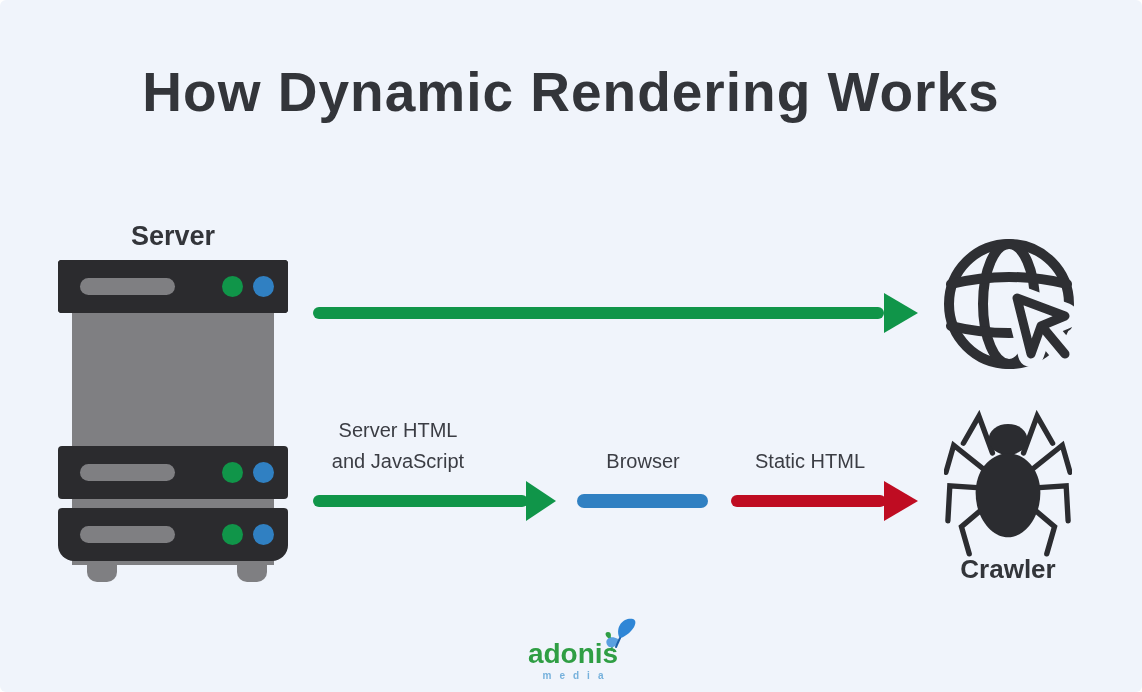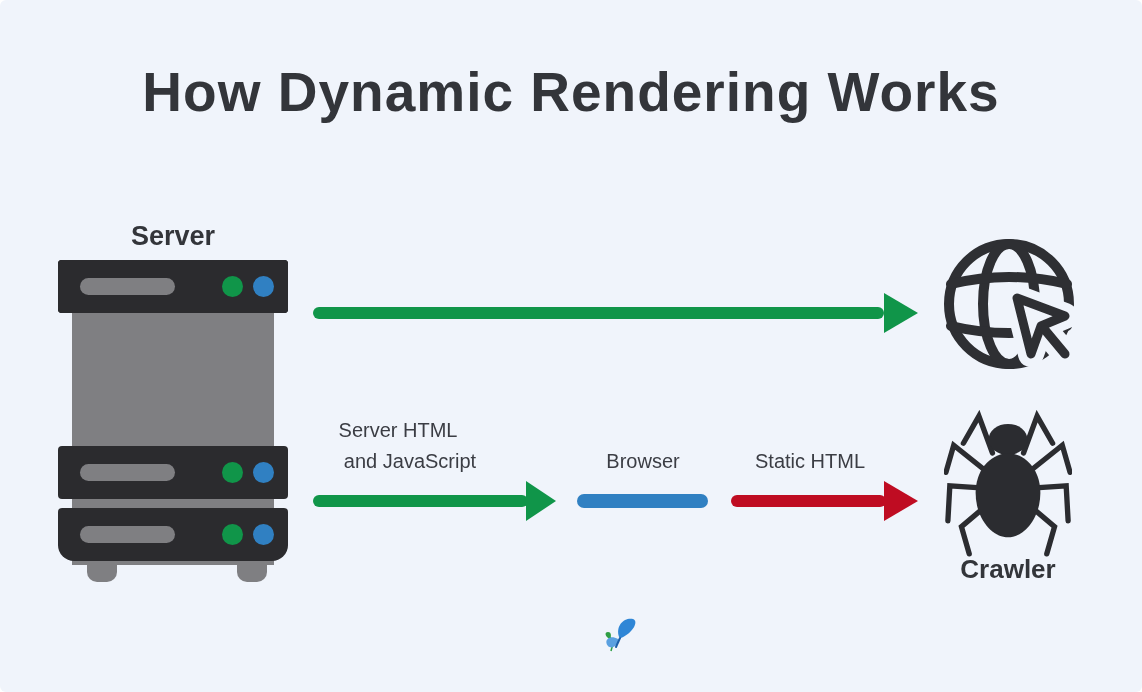--- a/index.html
+++ b/index.html
@@ -125,32 +125,36 @@
     <g fill="#2b2c30">
       <ellipse cx="66" cy="30" rx="20" ry="16"></ellipse>
       <path d="M66,44 C42,46 28,70 34,98 C39,119 53,131 66,131 C79,131 93,119 98,98 C104,70 90,46 66,44 Z"></path>
     </g>
   </svg>
 
   <div class="flow-line green-bg" style="left:313px;top:307px;width:571px;"></div>
   <div class="flow-head" style="left:884px;top:293px;border-left:34px solid var(--green);"></div>
 
   <div class="flow-label" style="left:398px;top:419px;">Server HTML</div>
-  <div class="flow-label" style="left:398px;top:450px;margin-left:12px;">and JavaScript</div>
+  <div class="flow-label" style="left:398px;top:450px;">and JavaScript</div>
   <div class="flow-line green-bg" style="left:313px;top:495px;width:215px;"></div>
   <div class="flow-head" style="left:526px;top:481px;border-left:30px solid var(--green);"></div>
 
   <div class="flow-label" style="left:643px;top:450px;">Browser</div>
   <div class="flow-line blue-bg" style="left:577px;top:494px;width:131px;height:14px;border-radius:7px;"></div>
 
   <div class="flow-label" style="left:810px;top:450px;">Static HTML</div>
   <div class="flow-line red-bg" style="left:731px;top:495px;width:155px;"></div>
   <div class="flow-head" style="left:884px;top:481px;border-left:34px solid var(--red);"></div>
 
   <svg class="butterfly" width="40" height="36" viewBox="0 0 40 36">
     <path d="M10,34 Q13,26 9,20" stroke="#2f9e44" stroke-width="1.6" fill="none"></path>
     <path d="M9,22 C4,20 3,15 7,15 C11,15 10,20 9,22 Z" fill="#2f9e44"></path>
     <path d="M18,20 C14,8 24,0 32,2 C38,4 32,16 20,21 Z" fill="#2f86d6"></path>
     <path d="M17,22 C9,17 2,23 7,29 C11,33 17,28 18,23 Z" fill="#5aa0e0"></path>
     <path d="M19,21 L15,30" stroke="#1d5fa8" stroke-width="2" stroke-linecap="round" fill="none"></path>
   </svg>
+  <div class="logo">
+    <div class="brand">adonis</div>
+    <div class="tagline">media</div>
+  </div>
 
 </div>
 
 </body></html>

